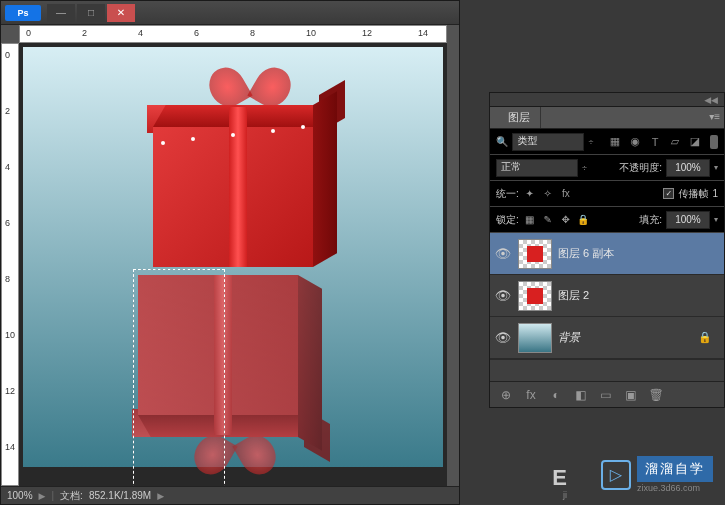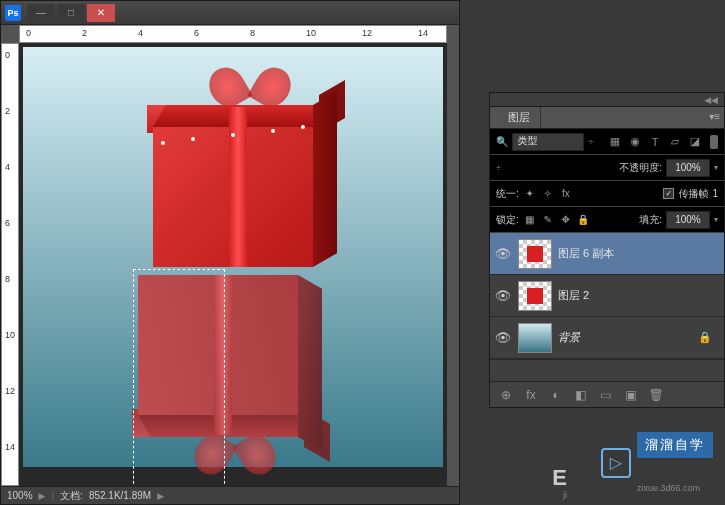--- a/index.html
+++ b/index.html
@@ -1,20 +1,20 @@
 <!DOCTYPE html>
 <html><head>
 <meta charset="utf-8">
 <style>
 * { margin: 0; padding: 0; box-sizing: border-box; font-family: "Microsoft YaHei", sans-serif; }
 body { background: #393939; width: 725px; height: 505px; overflow: hidden; position: relative; }
 
 .doc-window { position: absolute; left: 0; top: 0; width: 460px; height: 505px; background: #535353; border: 1px solid #1a1a1a; }
 .titlebar { height: 24px; background: linear-gradient(#4a4a4a, #3a3a3a); display: flex; align-items: center; padding: 0 4px; border-bottom: 1px solid #222; }
-.ps-icon { width: 16px; height: 16px; background: #1473e6; border-radius: 2px; margin-right: 6px; display: flex; align-items: center; justify-content: center; color: #fff; font-size: 9px; font-weight: bold; }
+.ps-icon { width: 36px; height: 16px; background: #1473e6; border-radius: 2px; margin-right: 6px; display: flex; align-items: center; justify-content: center; color: #fff; font-size: 9px; font-weight: bold; }
 .title-text { color: #ddd; font-size: 11px; flex: 1; }
 .win-btns { display: flex; gap: 2px; }
 .win-btn { width: 28px; height: 18px; background: #3a3a3a; display: flex; align-items: center; justify-content: center; color: #aaa; font-size: 10px; cursor: pointer; }
 .win-btn.close { background: #c94f4f; color: #fff; }
 
 .ruler-h { position: absolute; top: 24px; left: 18px; right: 12px; height: 18px; background: #fff; border: 1px solid #888; font-size: 9px; color: #333; }
 .ruler-h span { position: absolute; top: 2px; font-size: 9px; }
 .ruler-v { position: absolute; top: 42px; left: 0; width: 18px; bottom: 18px; background: #fff; border: 1px solid #888; font-size: 9px; color: #333; }
 .ruler-v span { position: absolute; left: 3px; font-size: 9px; writing-mode: horizontal-tb; }
 
@@ -73,21 +73,21 @@
 .panel-spacer { height: 22px; background: #3f3f3f; border-top: 1px solid #2a2a2a; }
 
 .panel-footer { height: 26px; background: #424242; border-top: 1px solid #222; display: flex; align-items: center; gap: 9px; padding: 0 8px; }
 .panel-footer .fi { width: 16px; height: 16px; color: #999; font-size: 12px; display: flex; align-items: center; justify-content: center; cursor: pointer; }
 
 
 .watermark { position: absolute; right: 12px; bottom: 12px; display: flex; align-items: center; gap: 6px; }
 .wm-icon { width: 30px; height: 30px; border: 2px solid #6bb0e8; border-radius: 4px; display: flex; align-items: center; justify-content: center; color: #6bb0e8; font-size: 16px; }
 .wm-text { background: #2f6aa8; color: #fff; padding: 4px 8px; font-size: 13px; letter-spacing: 2px; }
 .wm-sub { color: #888; font-size: 9px; margin-top: 1px; }
-.wm-group { display: flex; flex-direction: column; gap: 24px; }
+.wm-group { display: flex; flex-direction: column; }
 .wm-e { position: absolute; right: 158px; bottom: 14px; color: #ccc; font-size: 22px; font-weight: bold; }
 .wm-ji { position: absolute; right: 158px; bottom: 5px; color: #888; font-size: 9px; }
 
 .chk { width: 11px; height: 11px; border: 1px solid #888; background: #333; display: inline-flex; align-items: center; justify-content: center; font-size: 8px; color: #ddd; }
 </style>
 </head>
 <body>
 
 <div class="doc-window">
   <div class="titlebar">
@@ -171,20 +171,21 @@
       <span class="si">▦</span>
       <span class="si">◉</span>
       <span class="si">T</span>
       <span class="si">▱</span>
       <span class="si">◪</span>
     </div>
     <span style="width:8px;height:14px;background:#666;border-radius:2px;margin-left:4px"></span>
   </div>
 
   <div class="p-row">
+    <span class="p-select wide">正常</span>
     <span style="color:#888;font-size:9px">÷</span>
     <span style="margin-left:auto">不透明度:</span>
     <span class="spin">100%</span>
     <span style="color:#888;font-size:8px">▾</span>
   </div>
 
   <div class="p-row">
     <span>统一:</span>
     <div class="lock-icons">
       <span class="li">✦</span>

